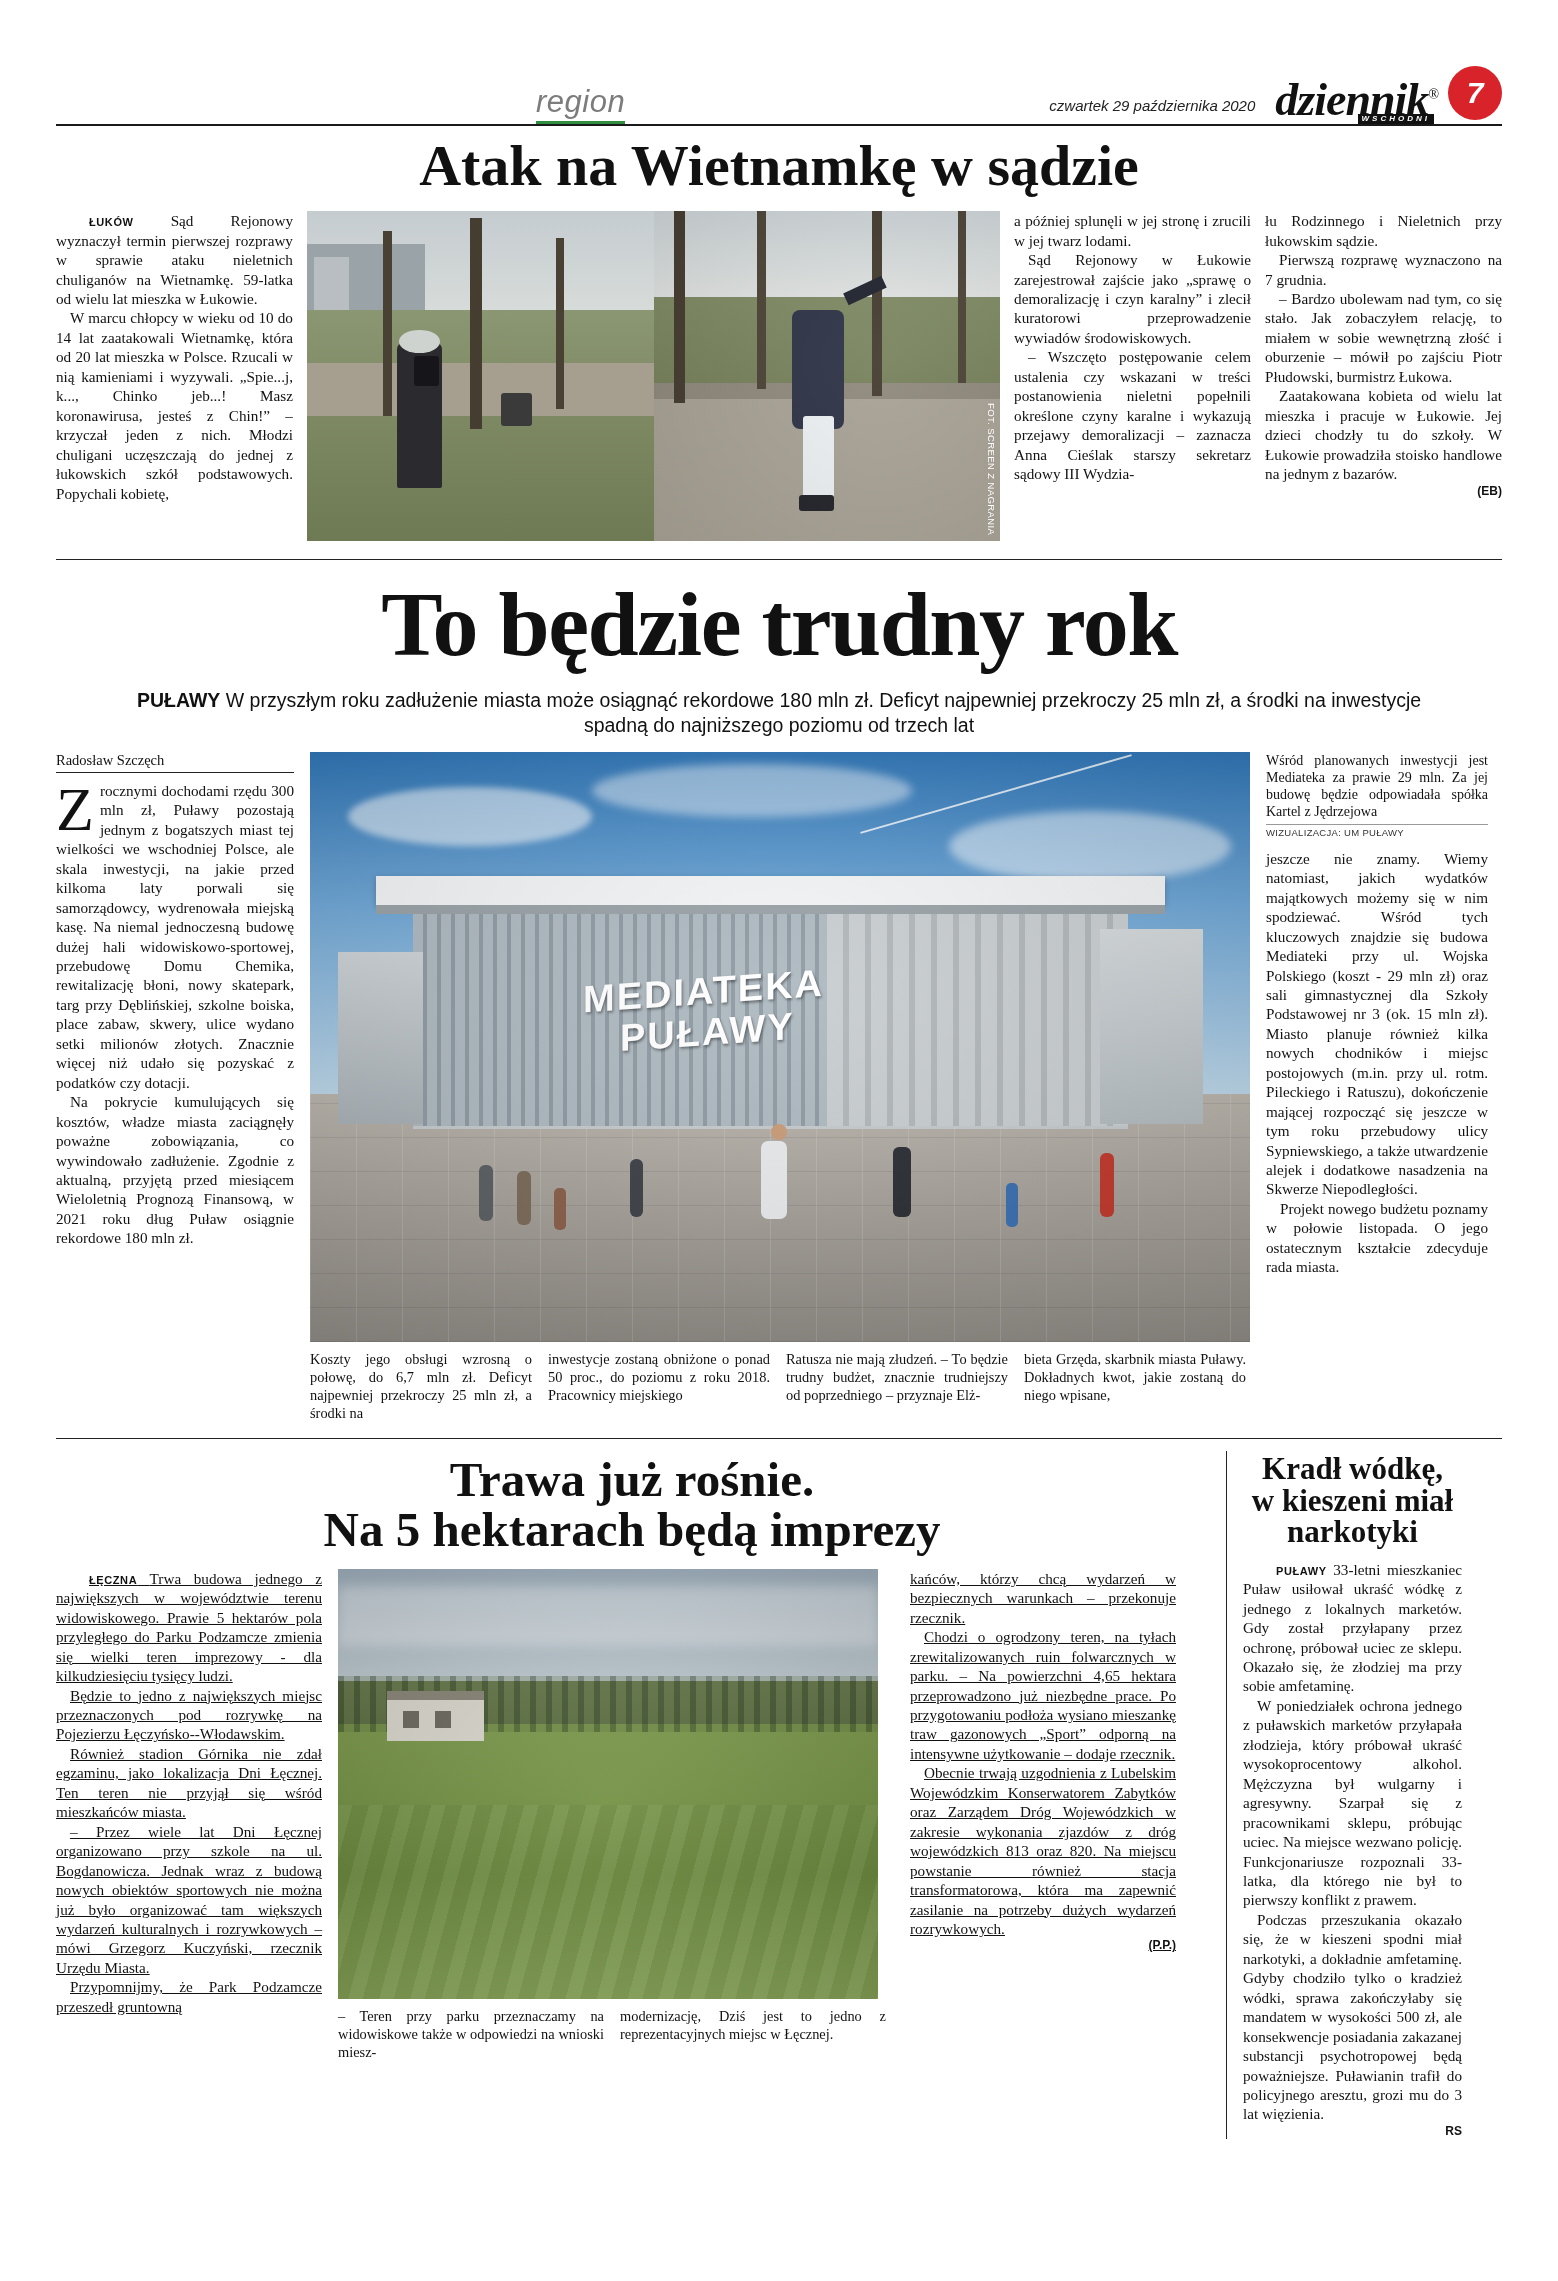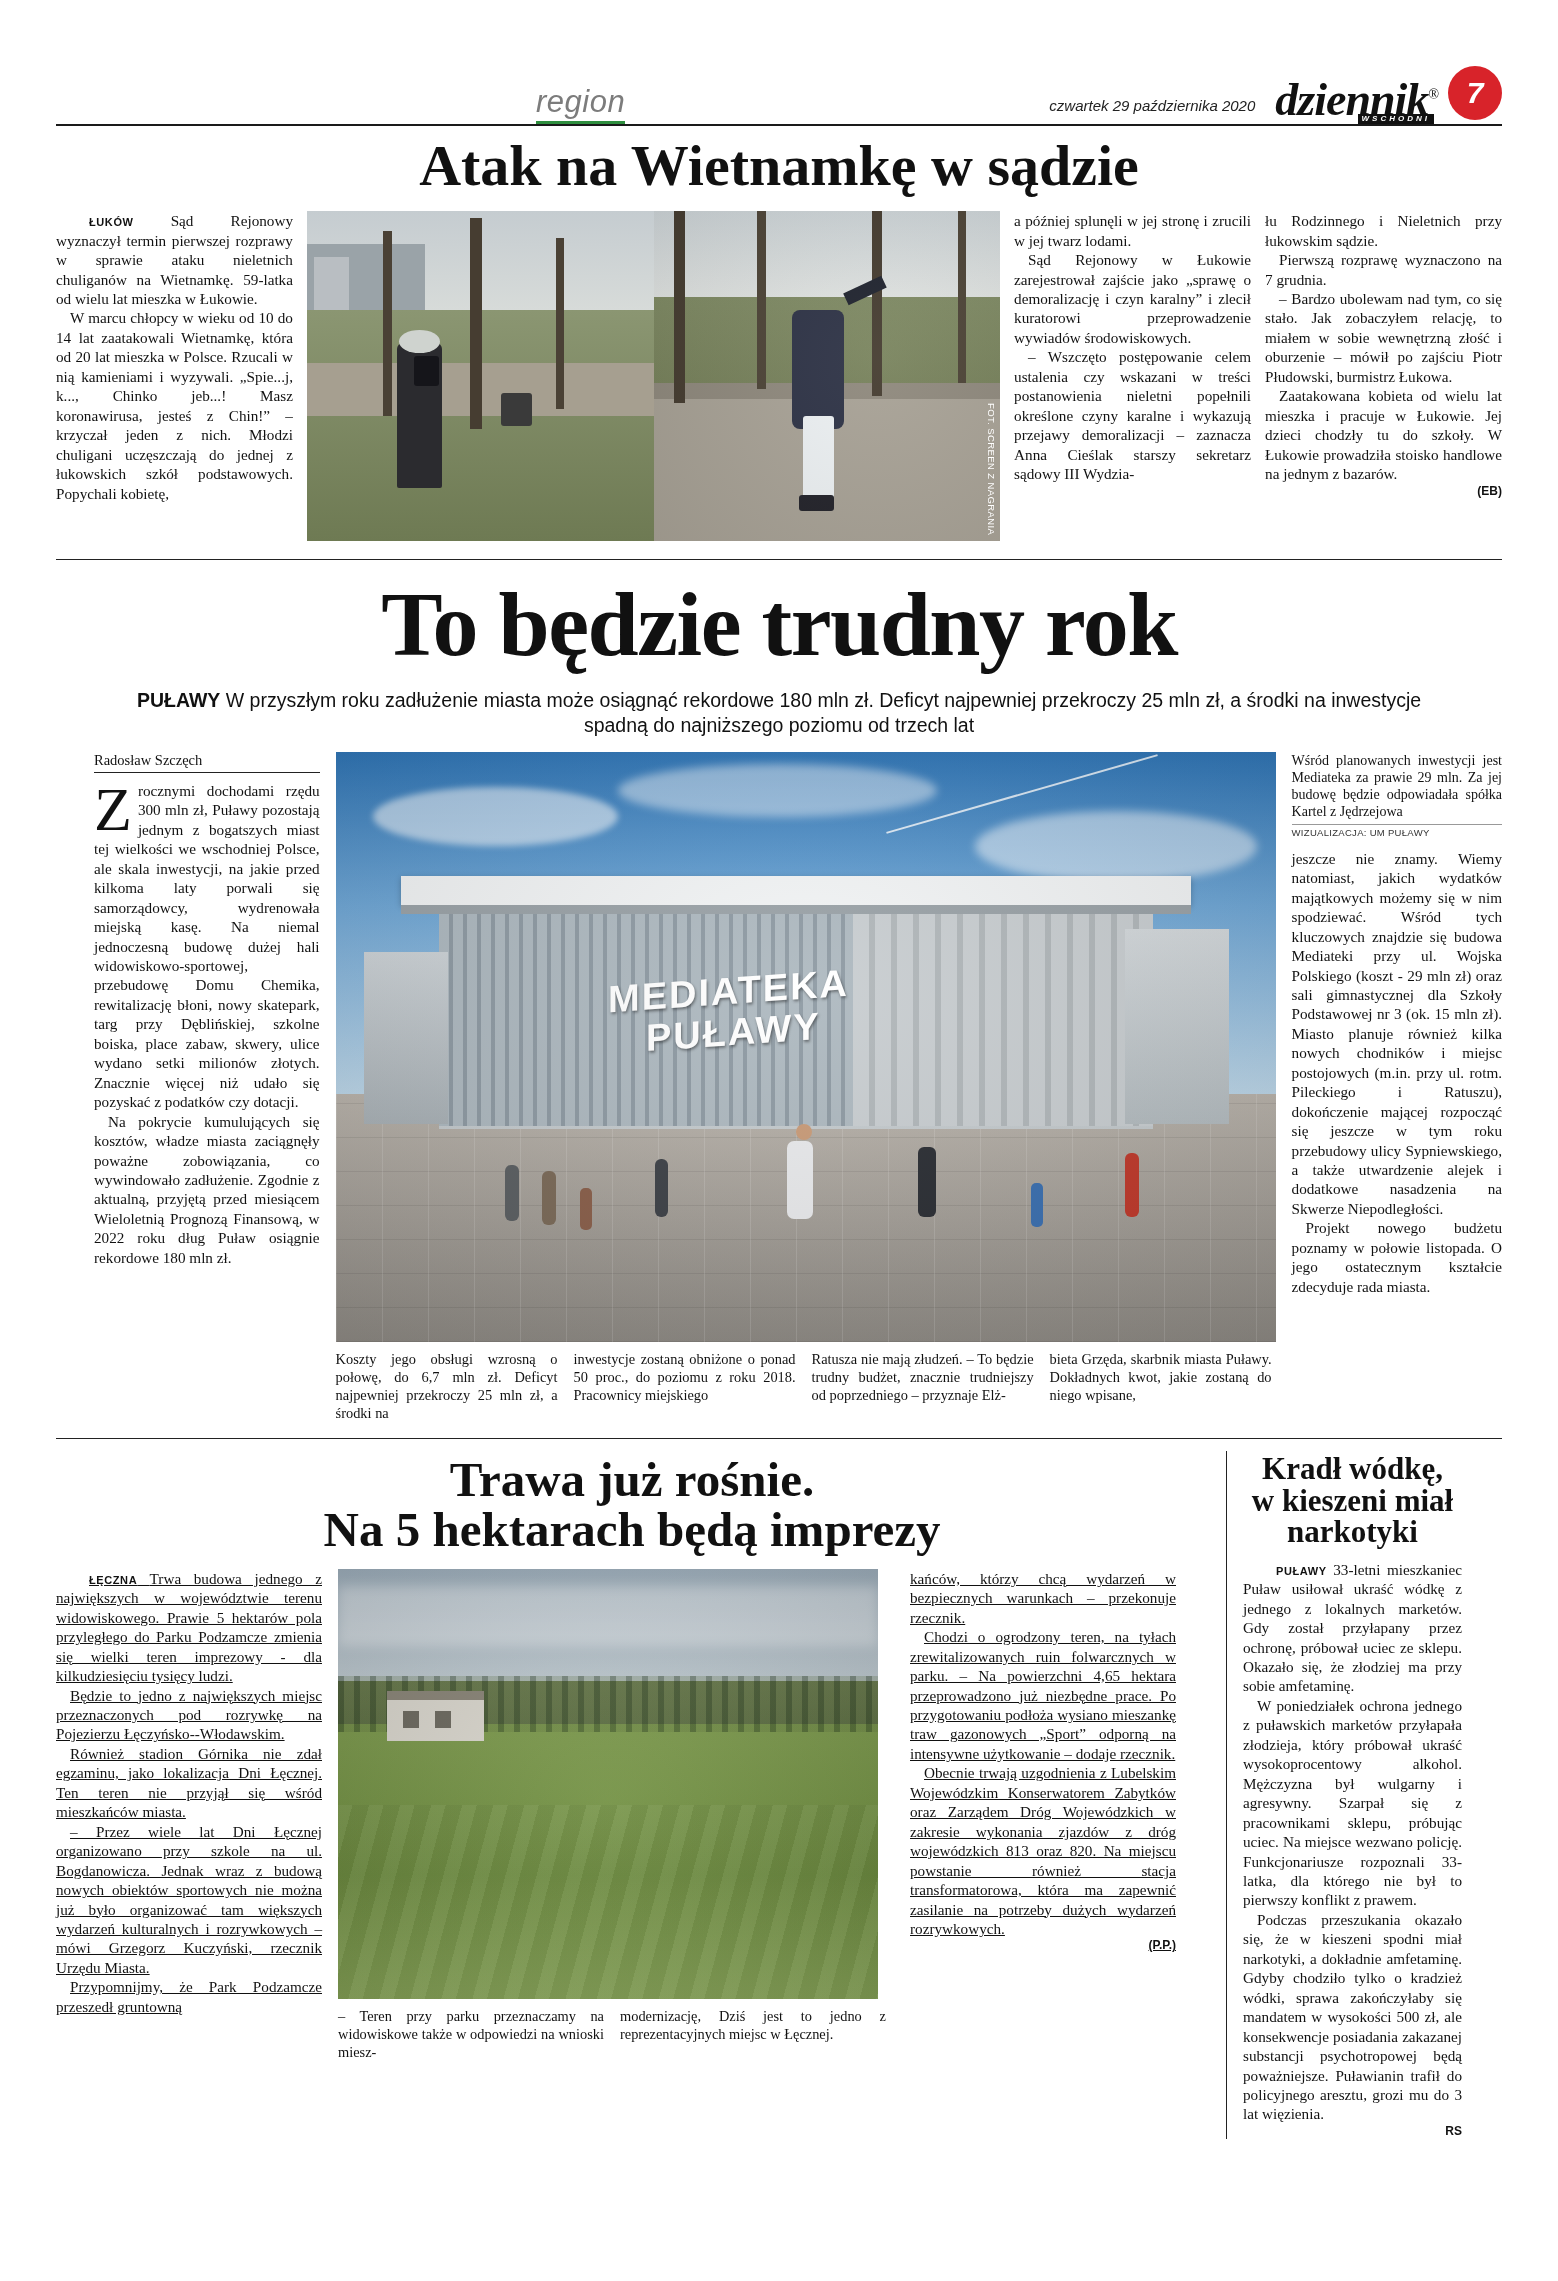--- a/index.html
+++ b/index.html
@@ -110,21 +110,21 @@
   .tree{ position:absolute; width:10px; background:#4e4338; }
 
   
   .a2{ margin-top:18px; border-top:1.5px solid #222; padding-top:12px; }
   .a2 .hl{ font-size:92px; letter-spacing:-1.5px; margin:6px 0 16px 0; }
   .a2-lead{
     text-align:center; font-family:"Liberation Sans", sans-serif;
     font-size:19.5px; line-height:1.28; margin:0 70px 14px 70px;
   }
   .a2-lead .city{ font-weight:bold; }
-  .a2-body{ display:flex; gap:16px;margin-left:38px; }
+  .a2-body{ display:flex; gap:16px; }
   .a2-left{ width:238px; }
   .byline{
     font-family:"Liberation Serif", serif; font-size:14.5px;
     border-bottom:1px solid #222; padding-bottom:3px; margin-bottom:8px;
   }
   .dropcap{
     float:left; font-family:"Liberation Serif", serif;
     font-size:62px; line-height:.80; font-weight:normal;
     padding:4px 6px 0 0;
   }
@@ -239,21 +239,21 @@
     <div class="a2-lead">
       <span class="city">PUŁAWY</span>
       <span>W przyszłym roku zadłużenie miasta może osiągnąć rekordowe 180 mln zł. Deficyt najpewniej przekroczy 25 mln zł, a środki na inwestycje spadną do najniższego poziomu od trzech lat</span>
     </div>
 
     <div class="a2-body">
       <div class="a2-left">
         <div class="byline">Radosław Szczęch</div>
         <div class="col-text">
           <p class="first"><span class="dropcap">Z</span><span>rocznymi dochodami rzędu 300 mln zł, Puławy pozostają jednym z bogatszych miast tej wielkości we wschodniej Polsce, ale skala inwestycji, na jakie przed kilkoma laty porwali się samorządowcy, wydrenowała miejską kasę. Na niemal jednoczesną budowę dużej hali widowiskowo-sportowej, przebudowę Domu Chemika, rewitalizację błoni, nowy skatepark, targ przy Dęblińskiej, szkolne boiska, place zabaw, skwery, ulice wydano setki milionów złotych. Znacznie więcej niż udało się pozyskać z podatków czy dotacji.</span></p>
-          <p>Na pokrycie kumulujących się kosztów, władze miasta zaciągnęły poważne zobowiązania, co wywindowało zadłużenie. Zgodnie z aktualną, przyjętą przed miesiącem Wieloletnią Prognozą Finansową, w 2022 roku dług Puław osiągnie rekordowe 180 mln zł.</p>
+          <p>Na pokrycie kumulujących się kosztów, władze miasta zaciągnęły poważne zobowiązania, co wywindowało zadłużenie. Zgodnie z aktualną, przyjętą przed miesiącem Wieloletnią Prognozą Finansową, w 2021 roku dług Puław osiągnie rekordowe 180 mln zł.</p>
         </div>
       </div>
 
       <div class="a2-center">
         <div class="a2-photo photo">
           <div class="scene">
 
             <div style="position:absolute;left:0;top:0;width:100%;height:58%;background:linear-gradient(#2e74b5 0%,#6fa7d6 45%,#bcd6e8 100%)"></div>
 
             <div style="position:absolute;left:4%;top:6%;width:26%;height:10%;background:rgba(255,255,255,.55);border-radius:50%;filter:blur(3px)"></div>

